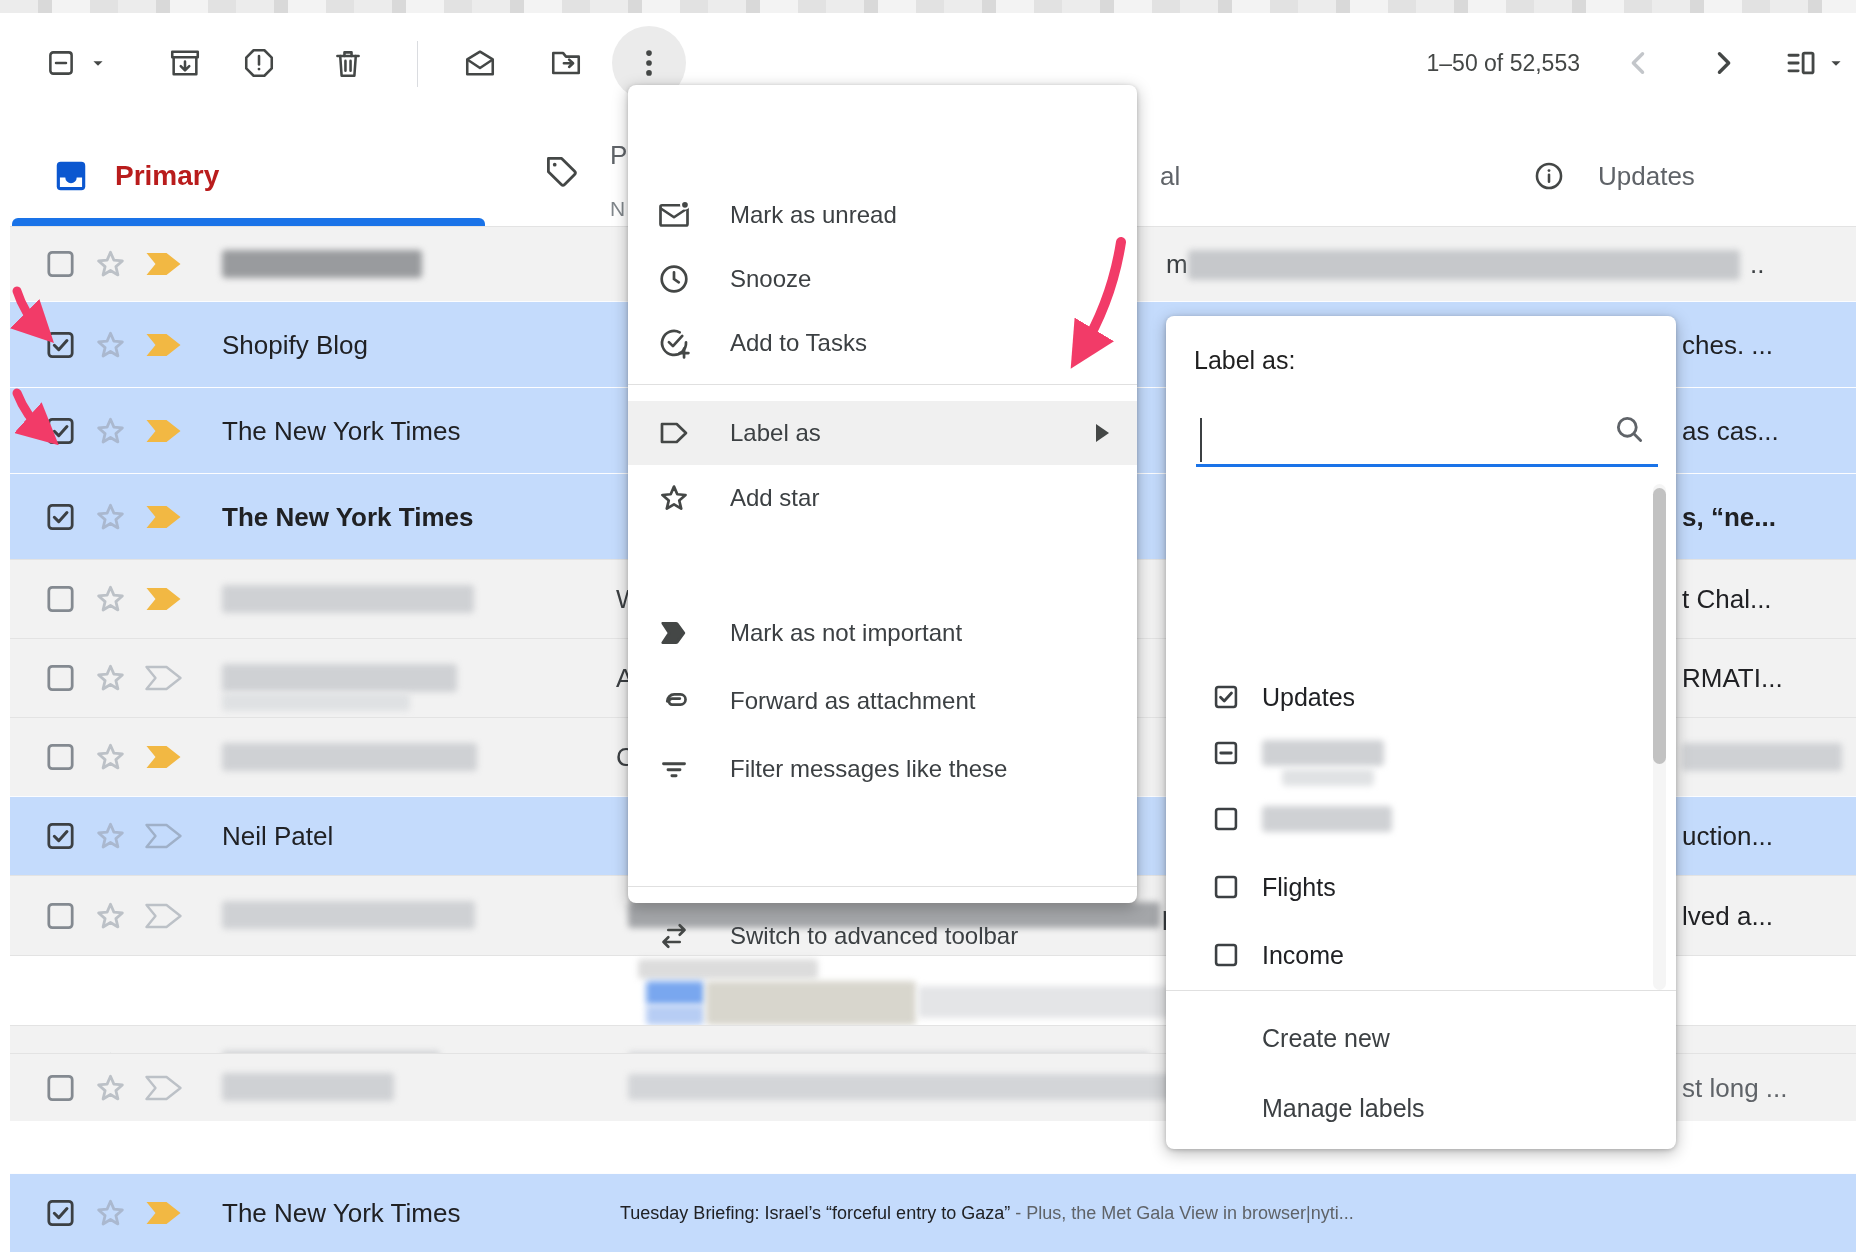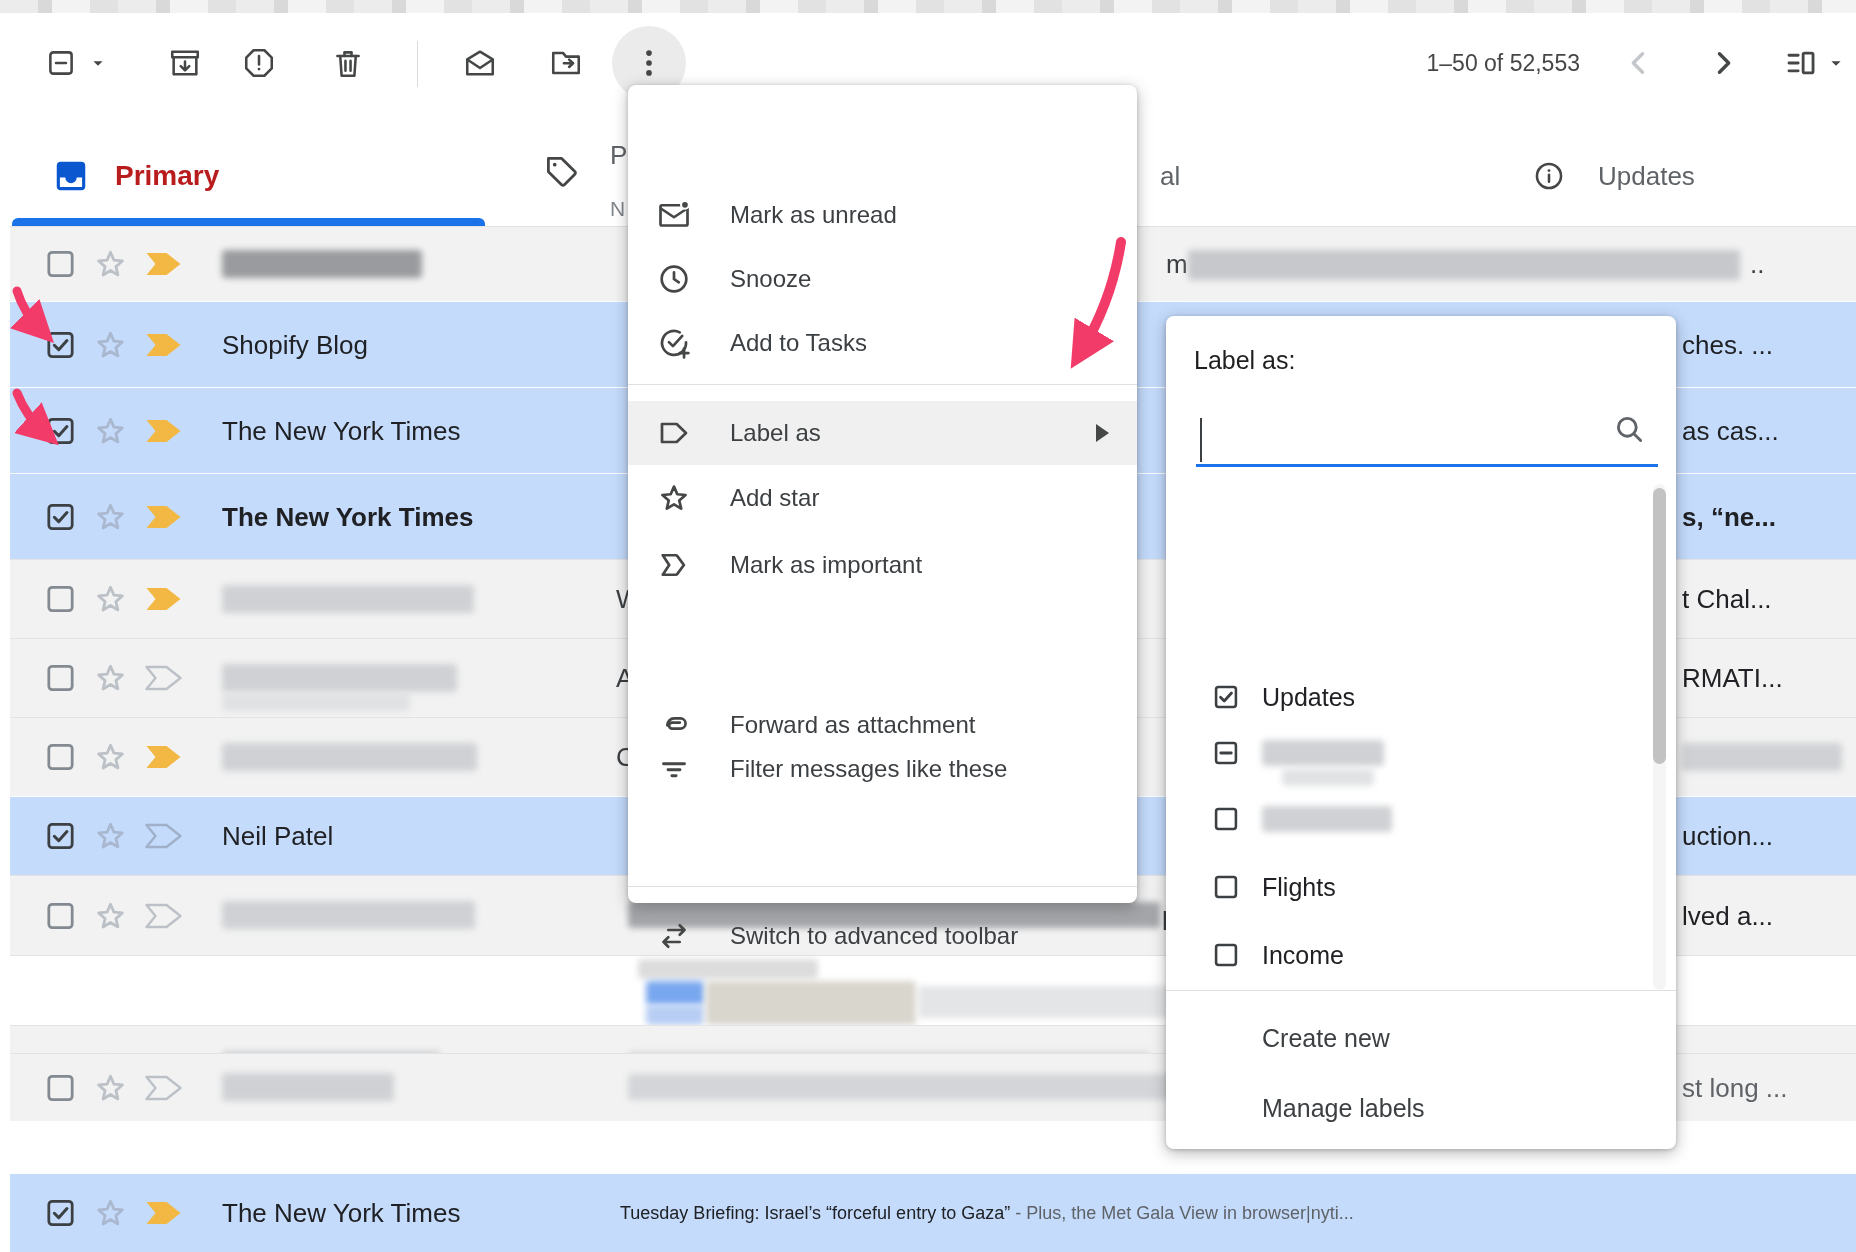--- a/index.html
+++ b/index.html
@@ -479,29 +479,29 @@
         <span class="sub-arrow"></span>
       </div>
       <div class="ctx-item" style="top: 381px;">
         <span class="mi">
           <svg viewBox="0 0 24 24" fill="none" stroke="#444746" stroke-width="1.8" stroke-linejoin="round">
             <path d="M12 4.4l2.2 5.1 5.5.5-4.2 3.7 1.3 5.4L12 16.2l-4.8 2.9 1.3-5.4-4.2-3.7 5.5-.5z"></path>
           </svg>
         </span>
         <span class="ml">Add star</span>
       </div>
-      <div class="ctx-item" style="top: 448px;">
-        <span class="mi">
-          <svg viewBox="0 0 24 24" fill="none" stroke="#444746" stroke-width="1.8" stroke-linejoin="round">
+      <div class="ctx-item" style="top: 516px;">
+        <span class="mi">
+          <svg viewBox="0 0 24 24" fill="#444746" stroke="#444746" stroke-width="1.8" stroke-linejoin="round">
             <path d="M4.5 5.5h8.8a1 1 0 0 1 .8.4l4.5 6.1-4.5 6.1a1 1 0 0 1-.8.4H4.5l4.3-6.5z"></path>
           </svg>
         </span>
-        <span class="ml">Mark as important</span>
-      </div>
-      <div class="ctx-item" style="top: 608px; padding-left: 16px;">
+        <span class="ml">Mark as not important</span>
+      </div>
+      <div class="ctx-item" style="top: 584px; padding-left: 16px;">
         <span class="mi">
           <svg viewBox="0 0 24 24" fill="none" stroke="#444746" stroke-width="1.8" stroke-linecap="round">
             <path d="M7.5 12.2a4.6 4.6 0 0 1 4.6-4.6h4.2a3.4 3.4 0 0 1 0 6.8h-5.6a2 2 0 0 1 0-4h5.2"></path>
           </svg>
         </span>
         <span class="ml">Forward as attachment</span>
       </div>
       <div class="ctx-item" style="top: 652px;">
         <span class="mi">
           <svg viewBox="0 0 24 24" fill="none" stroke="#444746" stroke-width="1.9" stroke-linecap="round">

